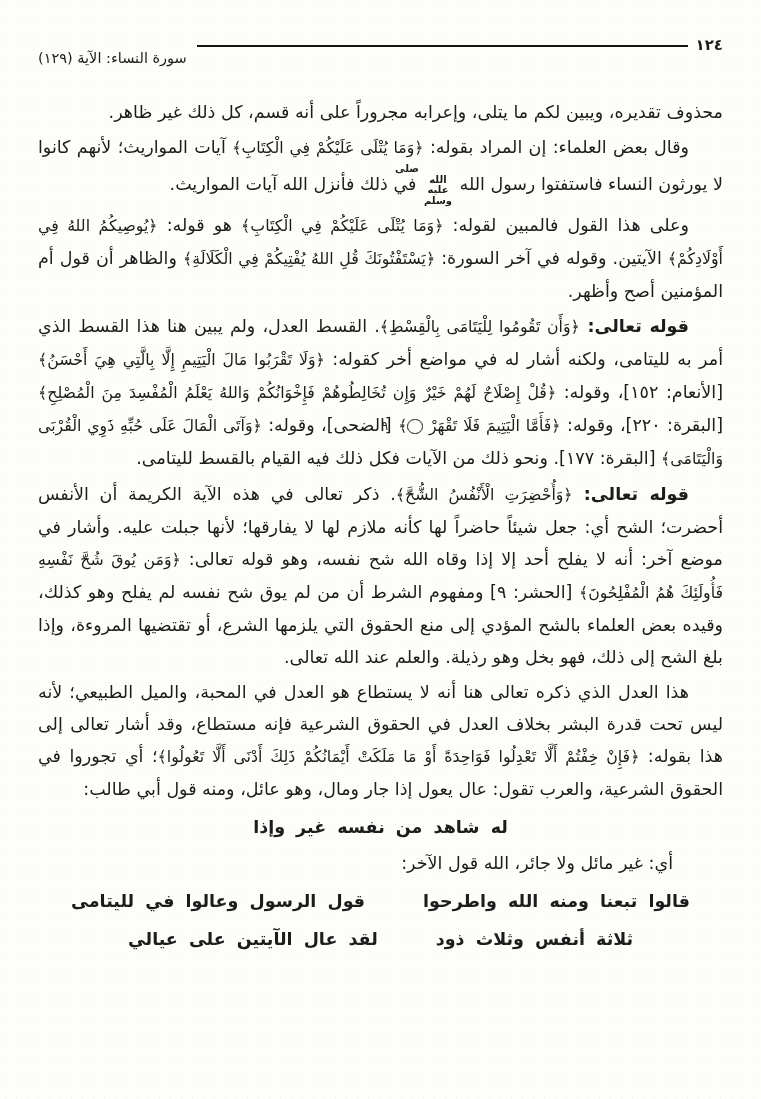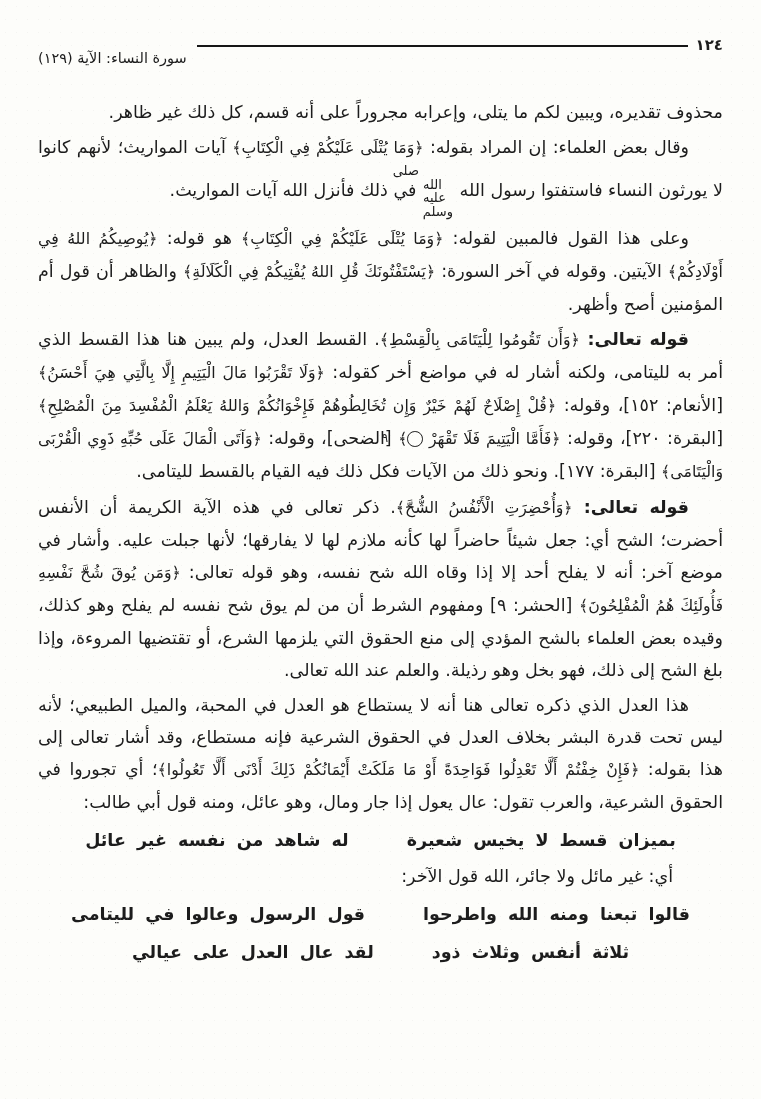--- a/index.html
+++ b/index.html
@@ -34,22 +34,22 @@
   p.ind{text-indent:34px;}
   p.gloss{text-indent:50px;margin-top:2px;}
   .lead{font-weight:bold;}
   .quran{font-size:0.9em;}
   .ayah{
     display:inline-block;border:1px solid #1c1c1c;border-radius:50%;
     width:1.15em;height:1.15em;line-height:1.15em;text-align:center;
     font-size:0.68em;vertical-align:0.12em;
   }
   .saw{
-    display:inline-block;font-size:13px;font-weight:normal;line-height:1.05;
-    max-width:30px;text-align:left;vertical-align:middle;margin:0 1px;
+    display:inline-block;font-size:10px;font-weight:bold;line-height:1.05;
+    max-width:30px;text-align:center;vertical-align:middle;margin:0 1px;
   }
   
   .verse{
     display:flex;justify-content:center;gap:58px;
     font-weight:bold;margin:6px 0 4px 0;white-space:nowrap;
   }
   .verse .hemi{letter-spacing:1px;word-spacing:5px;}
 </style>
 </head>
 <body>
@@ -71,31 +71,30 @@
     <p class="para ind"><span>وعلى هذا القول فالمبين لقوله: </span><span class="quran">﴿وَمَا يُتْلَى عَلَيْكُمْ فِي الْكِتَابِ﴾</span><span> هو قوله: </span><span class="quran">﴿يُوصِيكُمُ اللهُ فِي أَوْلَادِكُمْ﴾</span><span> الآيتين. وقوله في آخر السورة: </span><span class="quran">﴿يَسْتَفْتُونَكَ قُلِ اللهُ يُفْتِيكُمْ فِي الْكَلَالَةِ﴾</span><span> والظاهر أن قول أم المؤمنين أصح وأظهر.</span></p>
 
     <p class="para ind"><span class="lead">قوله تعالى: </span><span class="quran">﴿وَأَن تَقُومُوا لِلْيَتَامَى بِالْقِسْطِ﴾</span><span>. القسط العدل، ولم يبين هنا هذا القسط الذي أمر به لليتامى، ولكنه أشار له في مواضع أخر كقوله: </span><span class="quran">﴿وَلَا تَقْرَبُوا مَالَ الْيَتِيمِ إِلَّا بِالَّتِي هِيَ أَحْسَنُ﴾</span><span> [الأنعام: ١٥٢]، وقوله: </span><span class="quran">﴿قُلْ إِصْلَاحٌ لَهُمْ خَيْرٌ وَإِن تُخَالِطُوهُمْ فَإِخْوَانُكُمْ وَاللهُ يَعْلَمُ الْمُفْسِدَ مِنَ الْمُصْلِحِ﴾</span><span> [البقرة: ٢٢٠]، وقوله: </span><span class="quran">﴿فَأَمَّا الْيَتِيمَ فَلَا تَقْهَرْ </span><span class="ayah">٩</span><span class="quran">﴾</span><span> [الضحى]، وقوله: </span><span class="quran">﴿وَآتَى الْمَالَ عَلَى حُبِّهِ ذَوِي الْقُرْبَى وَالْيَتَامَى﴾</span><span> [البقرة: ١٧٧]. ونحو ذلك من الآيات فكل ذلك فيه القيام بالقسط لليتامى.</span></p>
 
     <p class="para ind"><span class="lead">قوله تعالى: </span><span class="quran">﴿وَأُحْضِرَتِ الْأَنْفُسُ الشُّحَّ﴾</span><span>. ذكر تعالى في هذه الآية الكريمة أن الأنفس أحضرت؛ الشح أي: جعل شيئاً حاضراً لها كأنه ملازم لها لا يفارقها؛ لأنها جبلت عليه. وأشار في موضع آخر: أنه لا يفلح أحد إلا إذا وقاه الله شح نفسه، وهو قوله تعالى: </span><span class="quran">﴿وَمَن يُوقَ شُحَّ نَفْسِهِ فَأُولَئِكَ هُمُ الْمُفْلِحُونَ﴾</span><span> [الحشر: ٩] ومفهوم الشرط أن من لم يوق شح نفسه لم يفلح وهو كذلك، وقيده بعض العلماء بالشح المؤدي إلى منع الحقوق التي يلزمها الشرع، أو تقتضيها المروءة، وإذا بلغ الشح إلى ذلك، فهو بخل وهو رذيلة. والعلم عند الله تعالى.</span></p>
 
 
     <p class="para ind"><span>هذا العدل الذي ذكره تعالى هنا أنه لا يستطاع هو العدل في المحبة، والميل الطبيعي؛ لأنه ليس تحت قدرة البشر بخلاف العدل في الحقوق الشرعية فإنه مستطاع، وقد أشار تعالى إلى هذا بقوله: </span><span class="quran">﴿فَإِنْ خِفْتُمْ أَلَّا تَعْدِلُوا فَوَاحِدَةً أَوْ مَا مَلَكَتْ أَيْمَانُكُمْ ذَلِكَ أَدْنَى أَلَّا تَعُولُوا﴾</span><span>؛ أي تجوروا في الحقوق الشرعية، والعرب تقول: عال يعول إذا جار ومال، وهو عائل، ومنه قول أبي طالب:</span></p>
 
     <div class="verse">
-      <span class="hemi">بميزان قسط لا يخيس شعيرة</span>
-      <span class="hemi">له شاهد من نفسه غير عائل</span>
+      <span class="hemi">له شاهد من نفسه غير وإذا</span>
     </div>
 
     <p class="para gloss"><span>أي: غير مائل ولا جائر، الله قول الآخر:</span></p>
 
     <div class="verse">
       <span class="hemi">قالوا تبعنا ومنه الله واطرحوا</span>
       <span class="hemi">قول الرسول وعالوا في لليتامى</span>
     </div>
 
 
     <div class="verse">
       <span class="hemi">ثلاثة أنفس وثلاث ذود</span>
-      <span class="hemi">لقد عال العدل على عيالي</span>
+      <span class="hemi">لقد عال الآيتين على عيالي</span>
     </div>
 
   </main>
 </div>
 
 </body></html>

